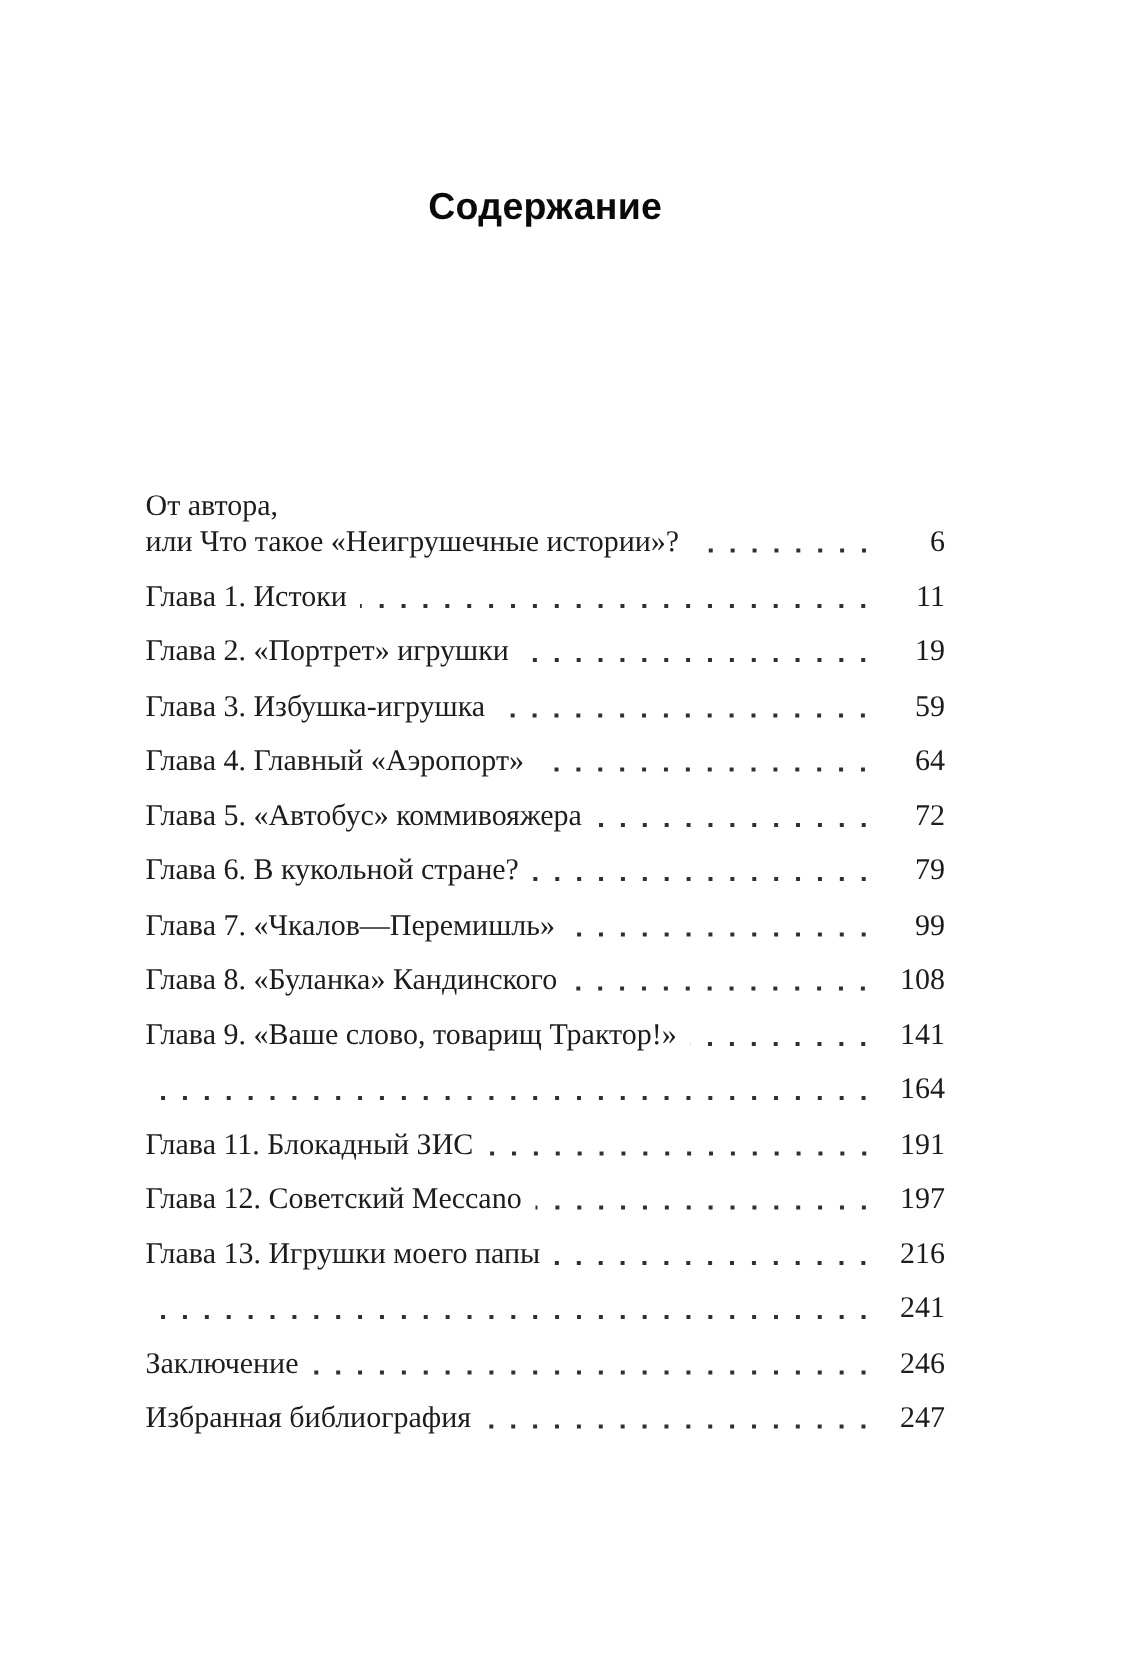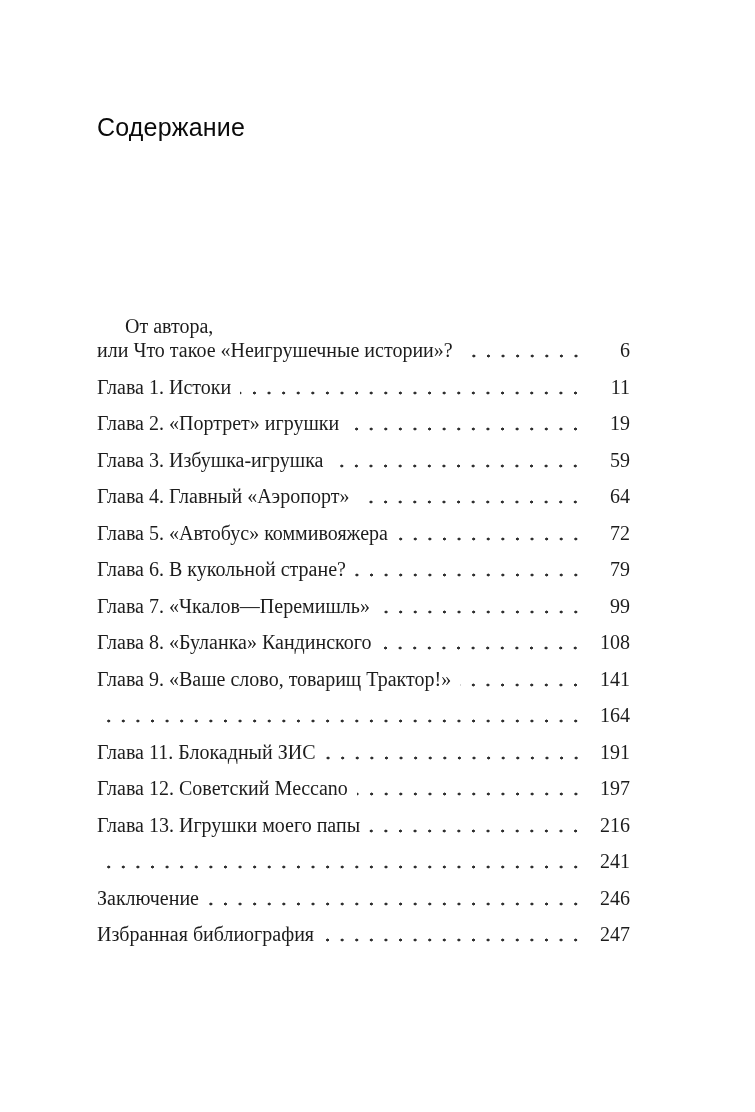--- a/index.html
+++ b/index.html
@@ -12,40 +12,40 @@
     width: 755px;
     height: 1112px;
     background: #ffffff;
     box-sizing: border-box;
     padding: 112px 125px 0 97px;
     overflow: hidden;
     font-family: "Liberation Serif", serif;
     color: #1c1c1c;
   }
   .page-title {
-    margin: 0;
+    margin: 11px;
     font-family: "Liberation Sans", "DejaVu Sans", sans-serif;
-    font-weight: 400;
+    font-weight: 700;
     font-size: 25px;
     line-height: 30px;
     letter-spacing: 0.2px;
     color: #0a0a0a;
+    text-align: center;
   }
   .toc {
     margin-top: 172px;
     font-size: 20px;
     font-feature-settings: "onum" 1;
     font-variant-numeric: oldstyle-nums;
   }
   .toc-row {
     margin-bottom: 12.5px;
   }
   .wrap-line {
     line-height: 24px;
-    margin-left: 28px;
   }
   .entry-line {
     display: flex;
     align-items: flex-end;
     line-height: 24px;
   }
   .entry-label {
     flex: 0 1 auto;
     white-space: nowrap;
   }

